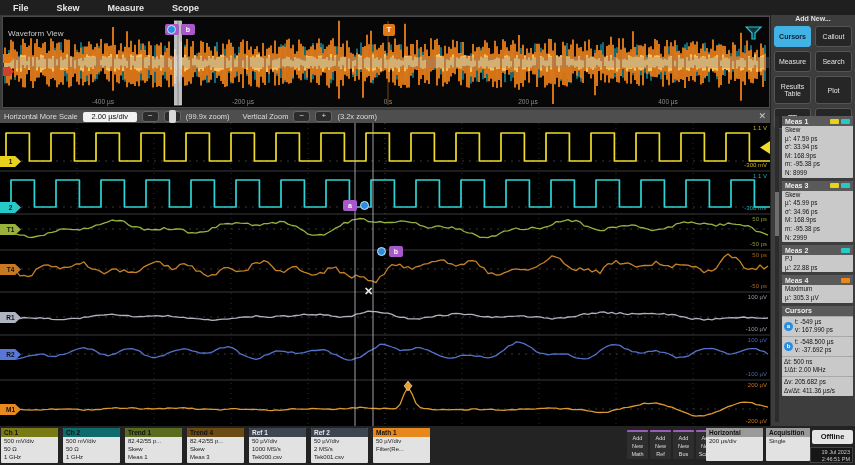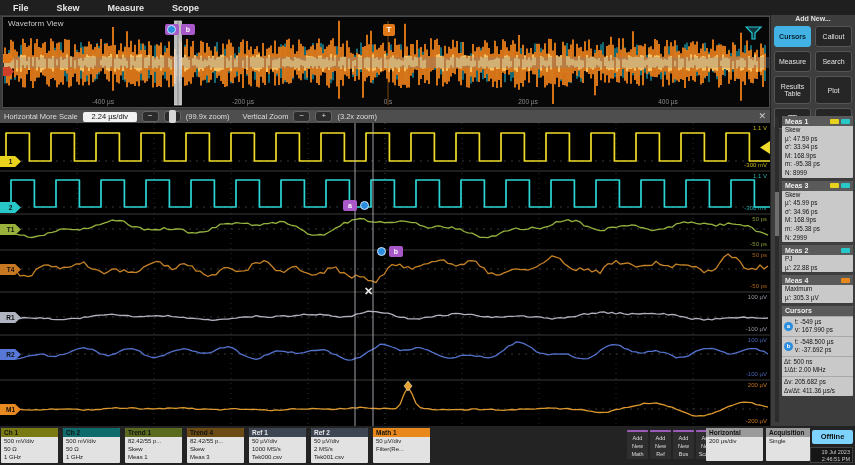--- a/index.html
+++ b/index.html
@@ -4,21 +4,21 @@
 <style>
   html,body{margin:0;padding:0;}
   body{width:855px;height:465px;position:relative;overflow:hidden;background:#3a3a3a;
        font-family:"Liberation Sans",sans-serif;-webkit-font-smoothing:antialiased;}
   #menu-bar{position:absolute;left:0;top:0;width:855px;height:15px;background:#1f1f1f;
             display:flex;align-items:center;gap:2px;z-index:5;}
   .menu-item{color:#e6e6e6;font-size:9px;font-weight:bold;padding:2px 13px;cursor:default;}
   
   #overview{position:absolute;left:2px;top:16px;width:768px;height:92px;background:#070707;
             border:1px solid #4a4a4a;box-sizing:border-box;}
-  #ov-title{position:absolute;left:5px;top:2px;font-size:8px;color:#c8c8c8;z-index:3;}
+  #ov-title{position:absolute;left:5px;top:12px;font-size:8px;color:#c8c8c8;z-index:3;}
   #ov{position:absolute;left:0;top:0;}
   .ov-tick{position:absolute;bottom:2px;transform:translateX(-50%);font-size:6.5px;color:#8a8a8a;}
   .flagpill{position:absolute;width:14px;height:11px;background:#a858c8;border-radius:2px;
             color:#fff;font-size:7px;font-weight:bold;text-align:center;line-height:11px;z-index:4;}
   .bluedot{position:absolute;width:9px;height:9px;border-radius:50%;background:#2a8de0;
            border:1px solid #cfe4f8;box-sizing:border-box;z-index:4;}
   #ov-trigger-flag{position:absolute;left:380px;top:7px;width:12px;height:12px;background:#e07818;
            border-radius:2px;color:#fff;font-size:8px;font-weight:bold;text-align:center;line-height:12px;z-index:4;}
   .ov-handle{position:absolute;left:0;width:11px;height:9px;clip-path:polygon(0 0,62% 0,100% 50%,62% 100%,0 100%);z-index:3;}
   
@@ -39,21 +39,21 @@
   #trig-arrow{position:absolute;right:0;top:18px;width:10px;height:13px;background:#f0dc28;
           clip-path:polygon(100% 0,0 50%,100% 100%);z-index:3;}
   #crosshair{position:absolute;left:364px;top:162px;color:#e8e8e8;font-size:11px;font-weight:bold;z-index:4;}
   
   #bottom{position:absolute;left:0;top:426px;width:855px;height:39px;background:#232323;z-index:5;}
   .cardbadge{position:absolute;top:2px;width:57px;height:35px;background:#e2e2e2;border-radius:1px;overflow:hidden;}
   .cardhead{height:9px;font-size:6.5px;font-weight:bold;color:#111;padding:0 3px;line-height:9px;white-space:nowrap;}
   .cardline{font-size:6px;color:#222;padding:0 3px;line-height:8px;white-space:nowrap;overflow:hidden;}
   .addnew{position:absolute;top:4px;width:21px;height:29px;background:#2e2e2e;border-top:2px solid #9a5ab8;
           color:#ddd;font-size:5.5px;text-align:center;line-height:8px;padding-top:2px;box-sizing:border-box;border-radius:1px;}
-  #offline-btn{position:absolute;left:812px;top:4px;width:41px;height:14px;background:#7dd3fc;border-radius:2px;
+  #offline-btn{position:absolute;left:812px;top:4px;width:41px;height:14px;background:#e5e5e5;border-radius:2px;
           color:#111;font-size:7.5px;font-weight:bold;text-align:center;line-height:14px;}
   #datetime{position:absolute;left:810px;top:21px;width:43px;height:16px;background:#161616;border:1px solid #444;
           box-sizing:border-box;color:#c8c8c8;font-size:5.5px;text-align:right;padding:1px 2px;line-height:6.5px;}
   
   #sidebar{position:absolute;left:770px;top:0;width:85px;height:426px;background:#3d3d3d;border-left:1px solid #222;box-sizing:border-box;}
   #logo{color:#fff;font-size:11px;font-weight:bold;font-style:italic;text-align:center;margin-top:2px;letter-spacing:-.5px;}
   #addnew-label{color:#e0e0e0;font-size:7px;font-weight:bold;text-align:center;margin-top:1px;}
   #sb-grid{display:grid;grid-template-columns:37px 37px;gap:4px;justify-content:center;margin-top:4px;}
   .sbtn{background:#262626;border:1px solid #555;border-radius:3px;color:#e2e2e2;font-size:7px;
         min-height:17px;display:flex;align-items:center;justify-content:center;text-align:center;padding:1px;}
@@ -1036,21 +1036,21 @@
   </div>
   <div class="flagpill" style="left:178px;top:7px;">b</div>
   <div id="ov-trigger-flag">T</div>
   <svg width="18" height="15" style="position:absolute;right:6px;top:9px;z-index:4;">
     <polygon points="1,1 16,1 10,7 10,13 7,13 7,7" fill="rgba(40,200,216,.25)" stroke="#28c8d8" stroke-width="1.2"></polygon>
   </svg>
 </div>
 
 <div id="zoombar">
   <span>Horizontal More Scale</span>
-  <span id="zoom-scale-value">2.24 µs/div</span>
+  <span id="zoom-scale-value">2.00 µs/div</span>
   <span class="zbtn">−</span>
   <span class="zbtn">+</span>
   <span>(99.9x zoom)</span>
   <span style="margin-left:8px;">Vertical Zoom</span>
   <span class="zbtn">−</span>
   <span class="zbtn">+</span>
   <span>(3.2x zoom)</span>
   <span id="zoom-grip"></span>
   <span id="zoom-close">✕</span>
 </div>

